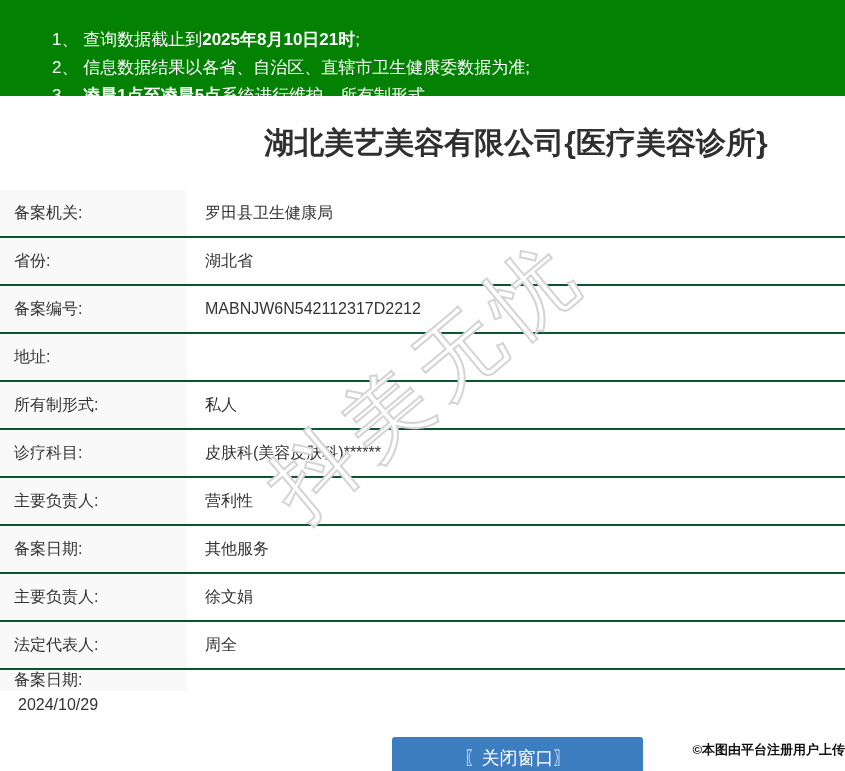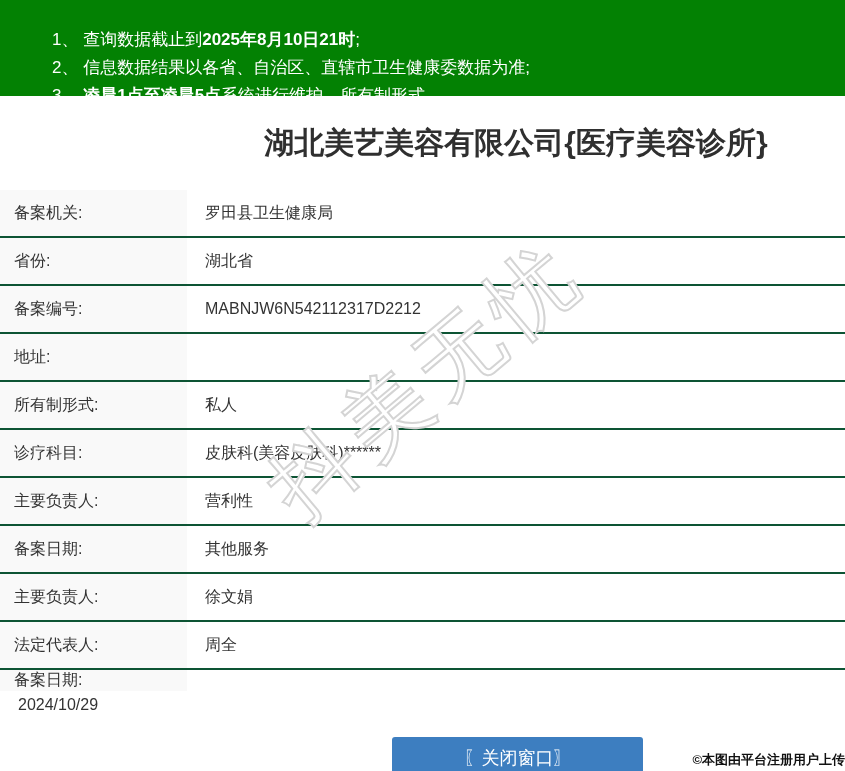--- a/index.html
+++ b/index.html
@@ -96,21 +96,21 @@
     transform: rotate(-40deg);
     transform-origin: center center;
     pointer-events: none;
     z-index: 5;
   }
 
   
   .copyright {
     position: absolute;
     right: 0;
-    bottom: 2px;
+    bottom: 12px;
     font-size: 13px;
     font-weight: bold;
     color: #111111;
     white-space: nowrap;
     text-shadow:
       -1px -1px 0 #ffffff, 1px -1px 0 #ffffff,
       -1px 1px 0 #ffffff, 1px 1px 0 #ffffff;
     z-index: 6;
   }
 </style>

